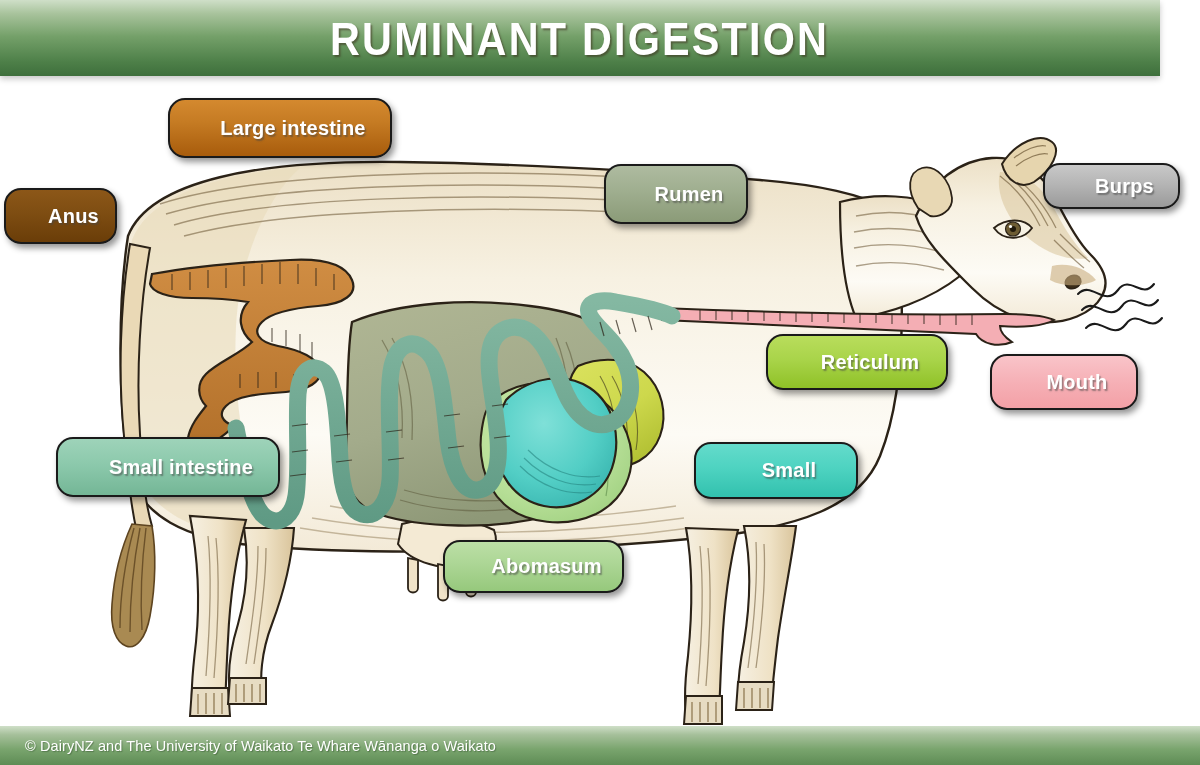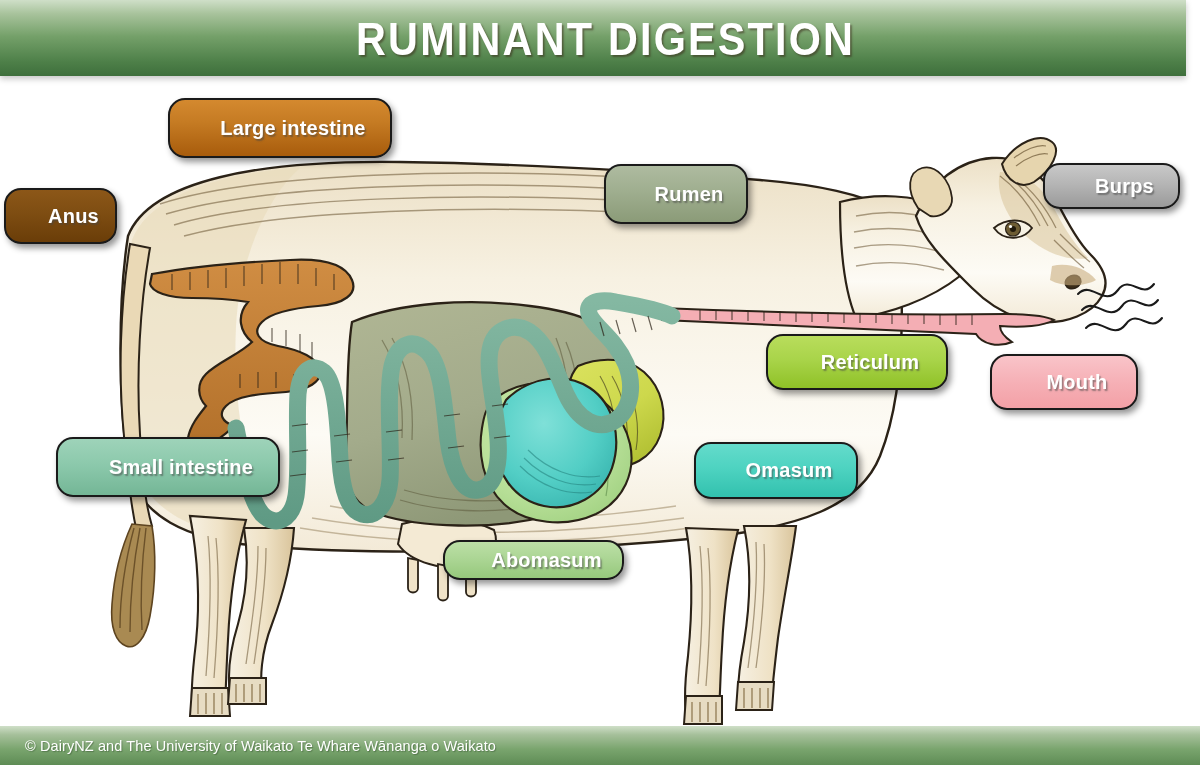--- a/index.html
+++ b/index.html
@@ -27,21 +27,20 @@
     background: linear-gradient(to bottom,
                 #cfdfc8 0%,
                 #a8c39c 18%,
                 #74a069 48%,
                 #4d7f48 82%,
                 #3e6f3c 100%);
     box-shadow: 0 3px 6px rgba(0,0,0,0.22);
     display: flex;
     align-items: center;
     justify-content: center;
-    padding-left: 26px;
   }
   .header-title {
     font-size: 47px;
     font-weight: bold;
     color: #ffffff;
     letter-spacing: 2.5px;
     transform: scaleX(0.88);
     text-shadow: 2px 2px 2px rgba(60,45,30,0.55);
     white-space: nowrap;
     font-family: "Liberation Sans", sans-serif;
@@ -126,21 +125,21 @@
   }
   .lbl-omasum {
     left: 694px; top: 442px; width: 164px; height: 57px;
     background: linear-gradient(to bottom, #64dbcb 0%, #4ed3c1 45%, #32c1ae 100%);
   }
   .lbl-small-intestine {
     left: 56px; top: 437px; width: 224px; height: 60px;
     background: linear-gradient(to bottom, #9ed3b9 0%, #8cc9ac 45%, #74b696 100%);
   }
   .lbl-abomasum {
-    left: 443px; top: 540px; width: 181px; height: 40px;
+    left: 443px; top: 540px; width: 181px; height: 53px;
     background: linear-gradient(to bottom, #bcdfa6 0%, #acd695 45%, #96c87c 100%);
   }
 </style>
 </head>
 <body>
 
 <div id="stage">
 
   <div class="header-band">
     <div class="header-title">RUMINANT DIGESTION</div>
@@ -559,21 +558,21 @@
   <div class="label lbl-anus">Anus</div>
 
   <div class="label lbl-rumen">Rumen</div>
 
   <div class="label lbl-burps">Burps</div>
 
   <div class="label lbl-reticulum">Reticulum</div>
 
   <div class="label lbl-mouth">Mouth</div>
 
-  <div class="label lbl-omasum">Omasum</div>
+  <div class="label lbl-omasum">Small</div>
 
   <div class="label lbl-small-intestine">Small intestine</div>
 
   <div class="label lbl-abomasum">Abomasum</div>
 
   <div class="footer-band">
     <div class="footer-text">© DairyNZ and The University of Waikato Te Whare Wānanga o Waikato</div>
   </div>
 
 </div>

